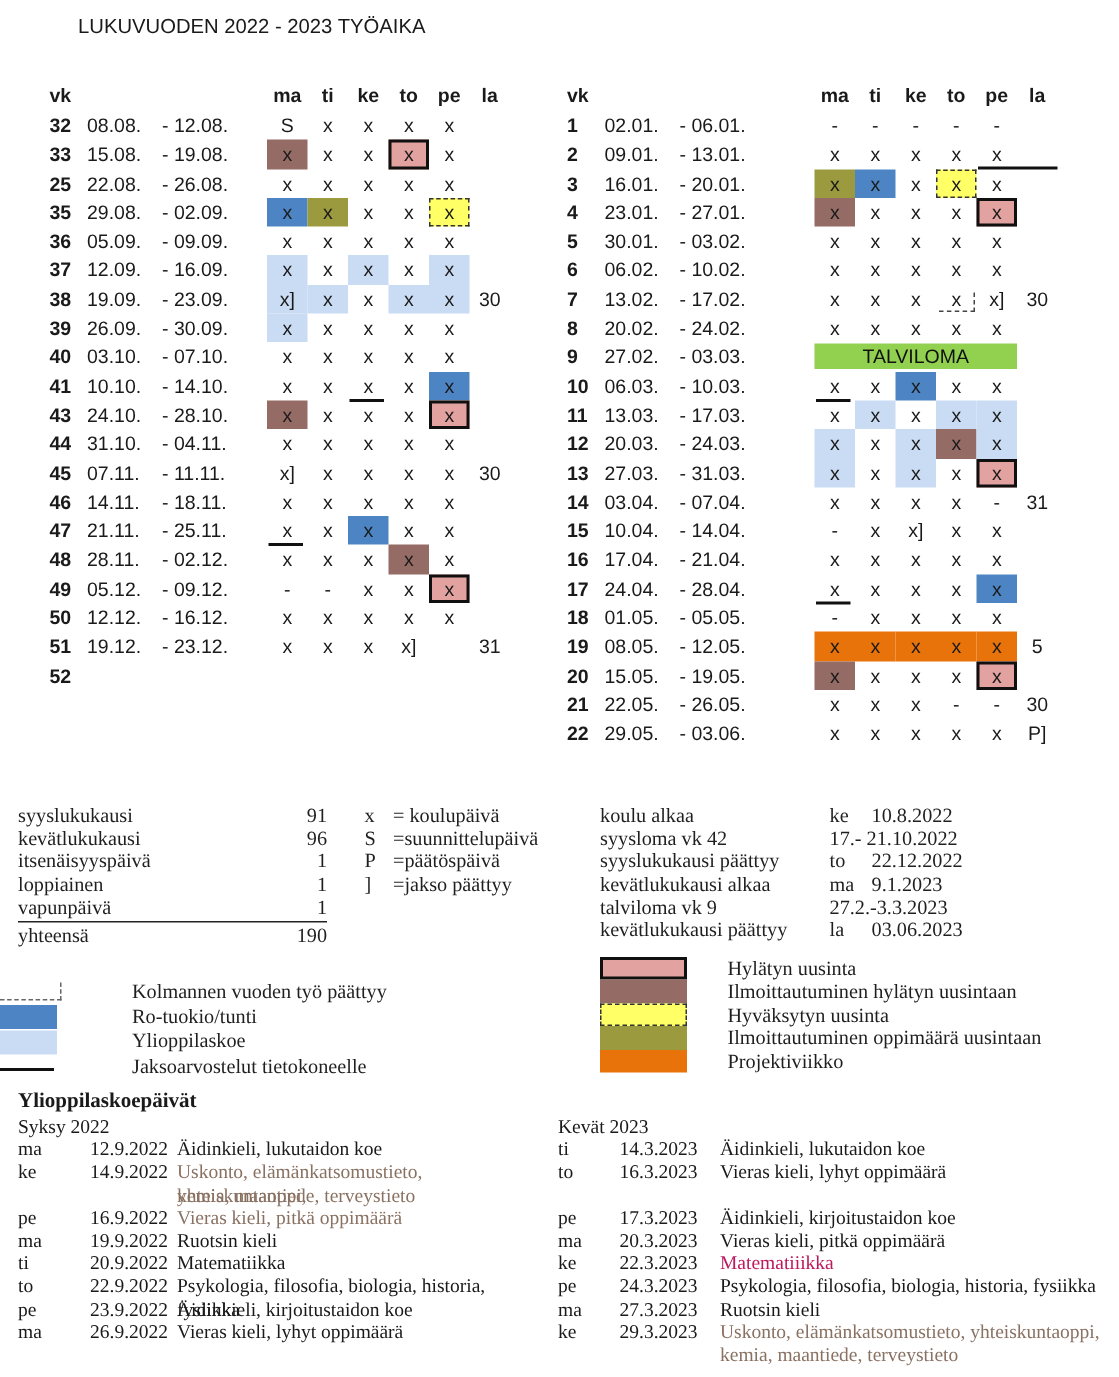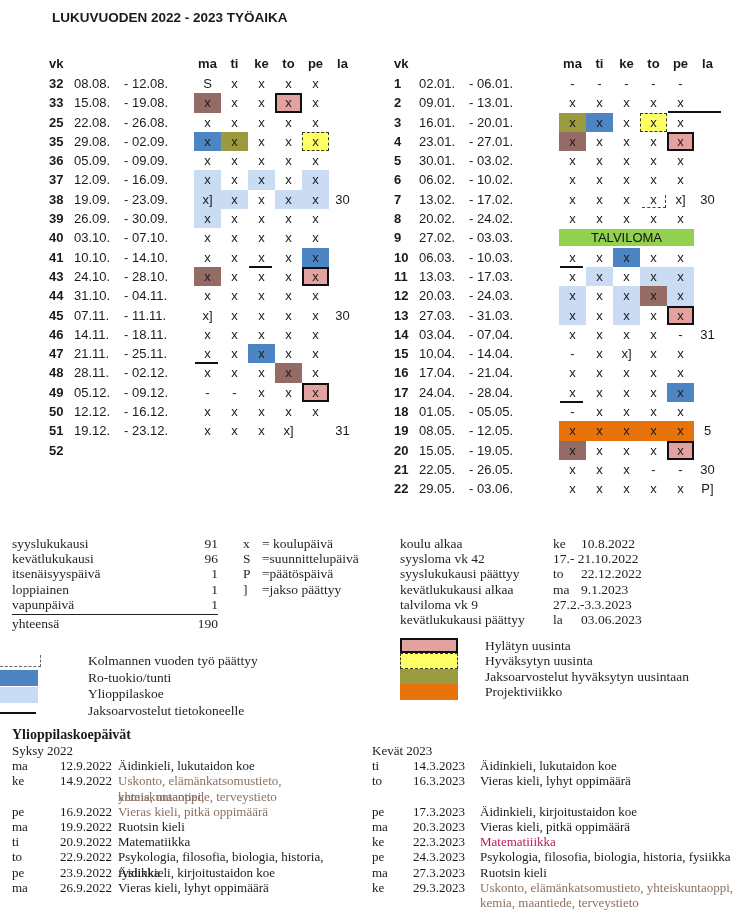--- a/index.html
+++ b/index.html
@@ -1,21 +1,21 @@
 <!DOCTYPE html>
 <html><head>
 <meta charset="utf-8">
 <style>
   html,body{margin:0;padding:0;background:#e8e8e8;}
   .page{position:relative;width:746px;height:918px;background:#ffffff;overflow:hidden;
         font-family:"Liberation Sans",sans-serif;color:#1a1a1a;}
-  .title{position:absolute;left:52px;top:10px;font-size:13.5px;font-weight:bold;}
+  .title{position:absolute;left:52px;top:10px;font-size:13.5px;font-weight:normal;}
 
   
-  .cal{position:absolute;top:53px;margin-left:16px;}
+  .cal{position:absolute;top:53px;}
   .cal-left{left:33px;}
   .cal-right{left:378px;}
   .calrow{display:flex;height:19.3px;line-height:19.3px;font-size:13px;white-space:nowrap;}
   .calrow.head{height:21px;line-height:21px;font-weight:bold;}
   .vk{display:inline-block;width:18px;text-align:left;font-weight:bold;margin-right:7px;}
   .head .vk{text-align:left;}
   .start{display:inline-block;width:50px;}
   .end{display:inline-block;width:70px;}
   .cal-right .end{width:90px;}
   .dc{position:relative;display:inline-block;width:27px;text-align:center;box-sizing:border-box;}
@@ -672,29 +672,35 @@
     </div>
   <div class="legend-right serif">
       <div class="lrrow">
         <span class="lrswwrap">
           <span class="lrsw bdr" style="display: block; background: rgb(226, 162, 160);"></span>
         </span>
         <span>Hylätyn uusinta</span>
       </div>
       <div class="lrrow">
         <span class="lrswwrap">
+          <span class="lrsw" style="display: block; background: rgb(149, 107, 102);"></span>
+        </span>
+        <span>Ilmoittautuminen hylätyn uusintaan</span>
+      </div>
+      <div class="lrrow">
+        <span class="lrswwrap">
           <span class="lrsw dashbdr" style="display: block; background: rgb(255, 255, 102);"></span>
         </span>
         <span>Hyväksytyn uusinta</span>
       </div>
       <div class="lrrow">
         <span class="lrswwrap">
           <span class="lrsw" style="display: block; background: rgb(156, 154, 62);"></span>
         </span>
-        <span>Jaksoarvostelut hyväksytyn uusintaan</span>
+        <span>Ilmoittautuminen oppimäärä uusintaan</span>
       </div>
       <div class="lrrow">
         <span class="lrswwrap">
           <span class="lrsw" style="display: block; background: rgb(232, 115, 10);"></span>
         </span>
         <span>Projektiviikko</span>
       </div>
     </div>
 
   <div class="exams-title">Ylioppilaskoepäivät</div>

